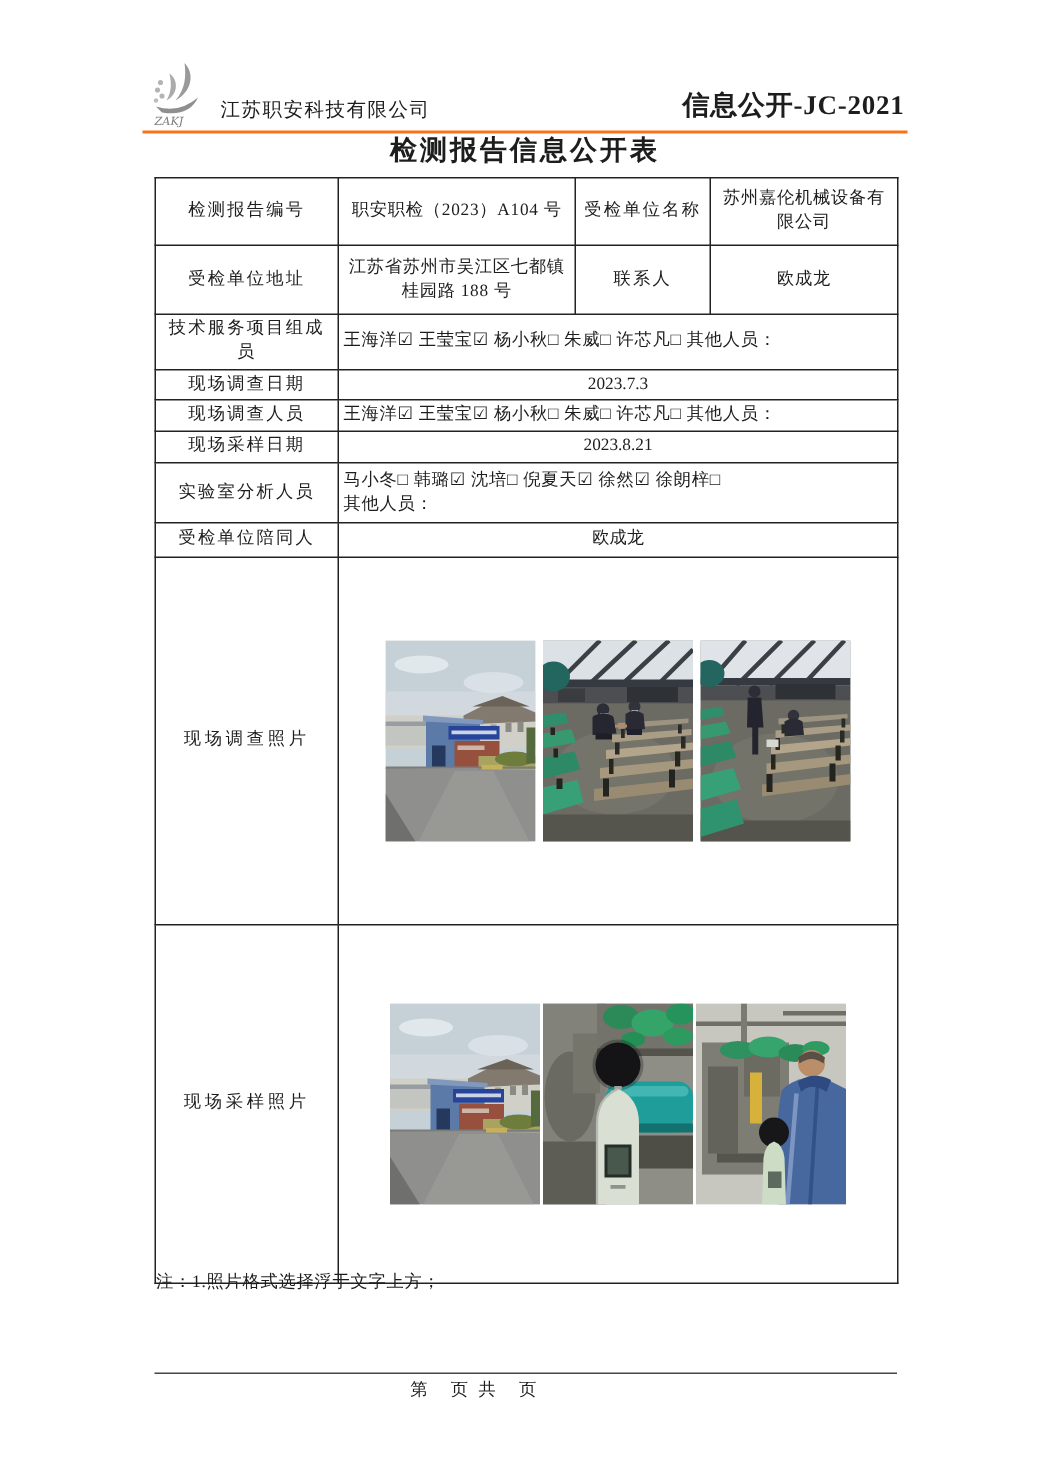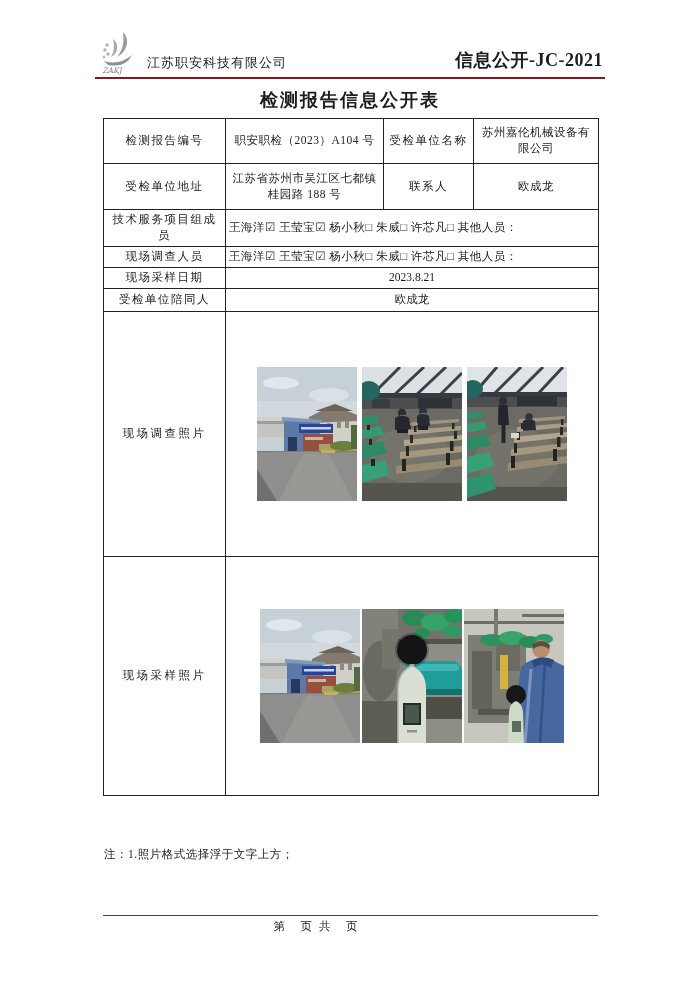--- a/index.html
+++ b/index.html
@@ -2,21 +2,21 @@
 <html><head>
 <meta charset="utf-8">
 <style>
   html,body{margin:0;padding:0;background:#ffffff;}
   .page{
     position:relative;width:700px;height:989px;background:#ffffff;
     font-family:"Liberation Serif","DejaVu Serif",serif;color:#1d1d1d;
     overflow:hidden;
   }
   
-  .doc-header{position:absolute;left:95px;top:30px;width:510px;height:47px;border-bottom:2px solid #7f1d1d;}
+  .doc-header{position:absolute;left:95px;top:40px;width:510px;height:47px;border-bottom:2px solid #f97316;}
   .logo{position:absolute;left:5px;top:0px;width:42px;height:45px;}
   .company{position:absolute;left:52px;bottom:5px;font-size:13px;letter-spacing:1px;white-space:nowrap;}
   .doc-code{position:absolute;right:2px;bottom:5px;font-size:18px;font-weight:600;letter-spacing:.5px;white-space:nowrap;}
   
   .title{position:absolute;top:88px;left:0;width:700px;text-align:center;font-size:18px;font-weight:700;letter-spacing:2px;margin:0;}
   
   .info-table{position:absolute;left:103px;top:118px;width:495px;border-collapse:collapse;table-layout:fixed;padding-left:32px;}
   .info-table td{border:1px solid #222;font-size:11.5px;padding:1px 3px;line-height:1.35;vertical-align:middle;}
   .lbl{text-align:center;letter-spacing:1.5px;}
   .val{text-align:center;letter-spacing:.5px;}
@@ -238,26 +238,37 @@
       <td class="lbl" style="height:43px">受检单位地址</td>
       <td class="val">江苏省苏州市吴江区七都镇桂园路 188 号</td>
       <td class="lbl">联系人</td>
       <td class="val">欧成龙</td>
     </tr>
     <tr>
       <td class="lbl" style="height:34px">技术服务项目组成员</td>
       <td class="chk" colspan="3">王海洋☑ 王莹宝☑ 杨小秋□ 朱威□ 许芯凡□ 其他人员：</td>
     </tr>
     <tr>
+      <td class="lbl tight" style="height:17px">现场调查日期</td>
+      <td class="ctr tight" colspan="3">2023.7.3</td>
+    </tr>
+    <tr>
       <td class="lbl tight" style="height:18px">现场调查人员</td>
       <td class="chk tight" colspan="3">王海洋☑ 王莹宝☑ 杨小秋□ 朱威□ 许芯凡□ 其他人员：</td>
     </tr>
     <tr>
       <td class="lbl tight" style="height:18px">现场采样日期</td>
       <td class="ctr tight" colspan="3">2023.8.21</td>
+    </tr>
+    <tr>
+      <td class="lbl" style="height:37px">实验室分析人员</td>
+      <td class="chk" colspan="3">
+        <div>马小冬□ 韩璐☑ 沈培□ 倪夏天☑ 徐然☑ 徐朗梓□</div>
+        <div>其他人员：</div>
+      </td>
     </tr>
     <tr>
       <td class="lbl tight" style="height:20px">受检单位陪同人</td>
       <td class="ctr tight" colspan="3">欧成龙</td>
     </tr>
     <tr>
       <td class="lbl photo-lbl" style="height:242px">现场调查照片</td>
       <td class="photo-cell" colspan="3">
         <div class="photo-strip gap5">
           <svg class="photo" viewBox="0 0 100 134" aria-label="factory-building-exterior">

